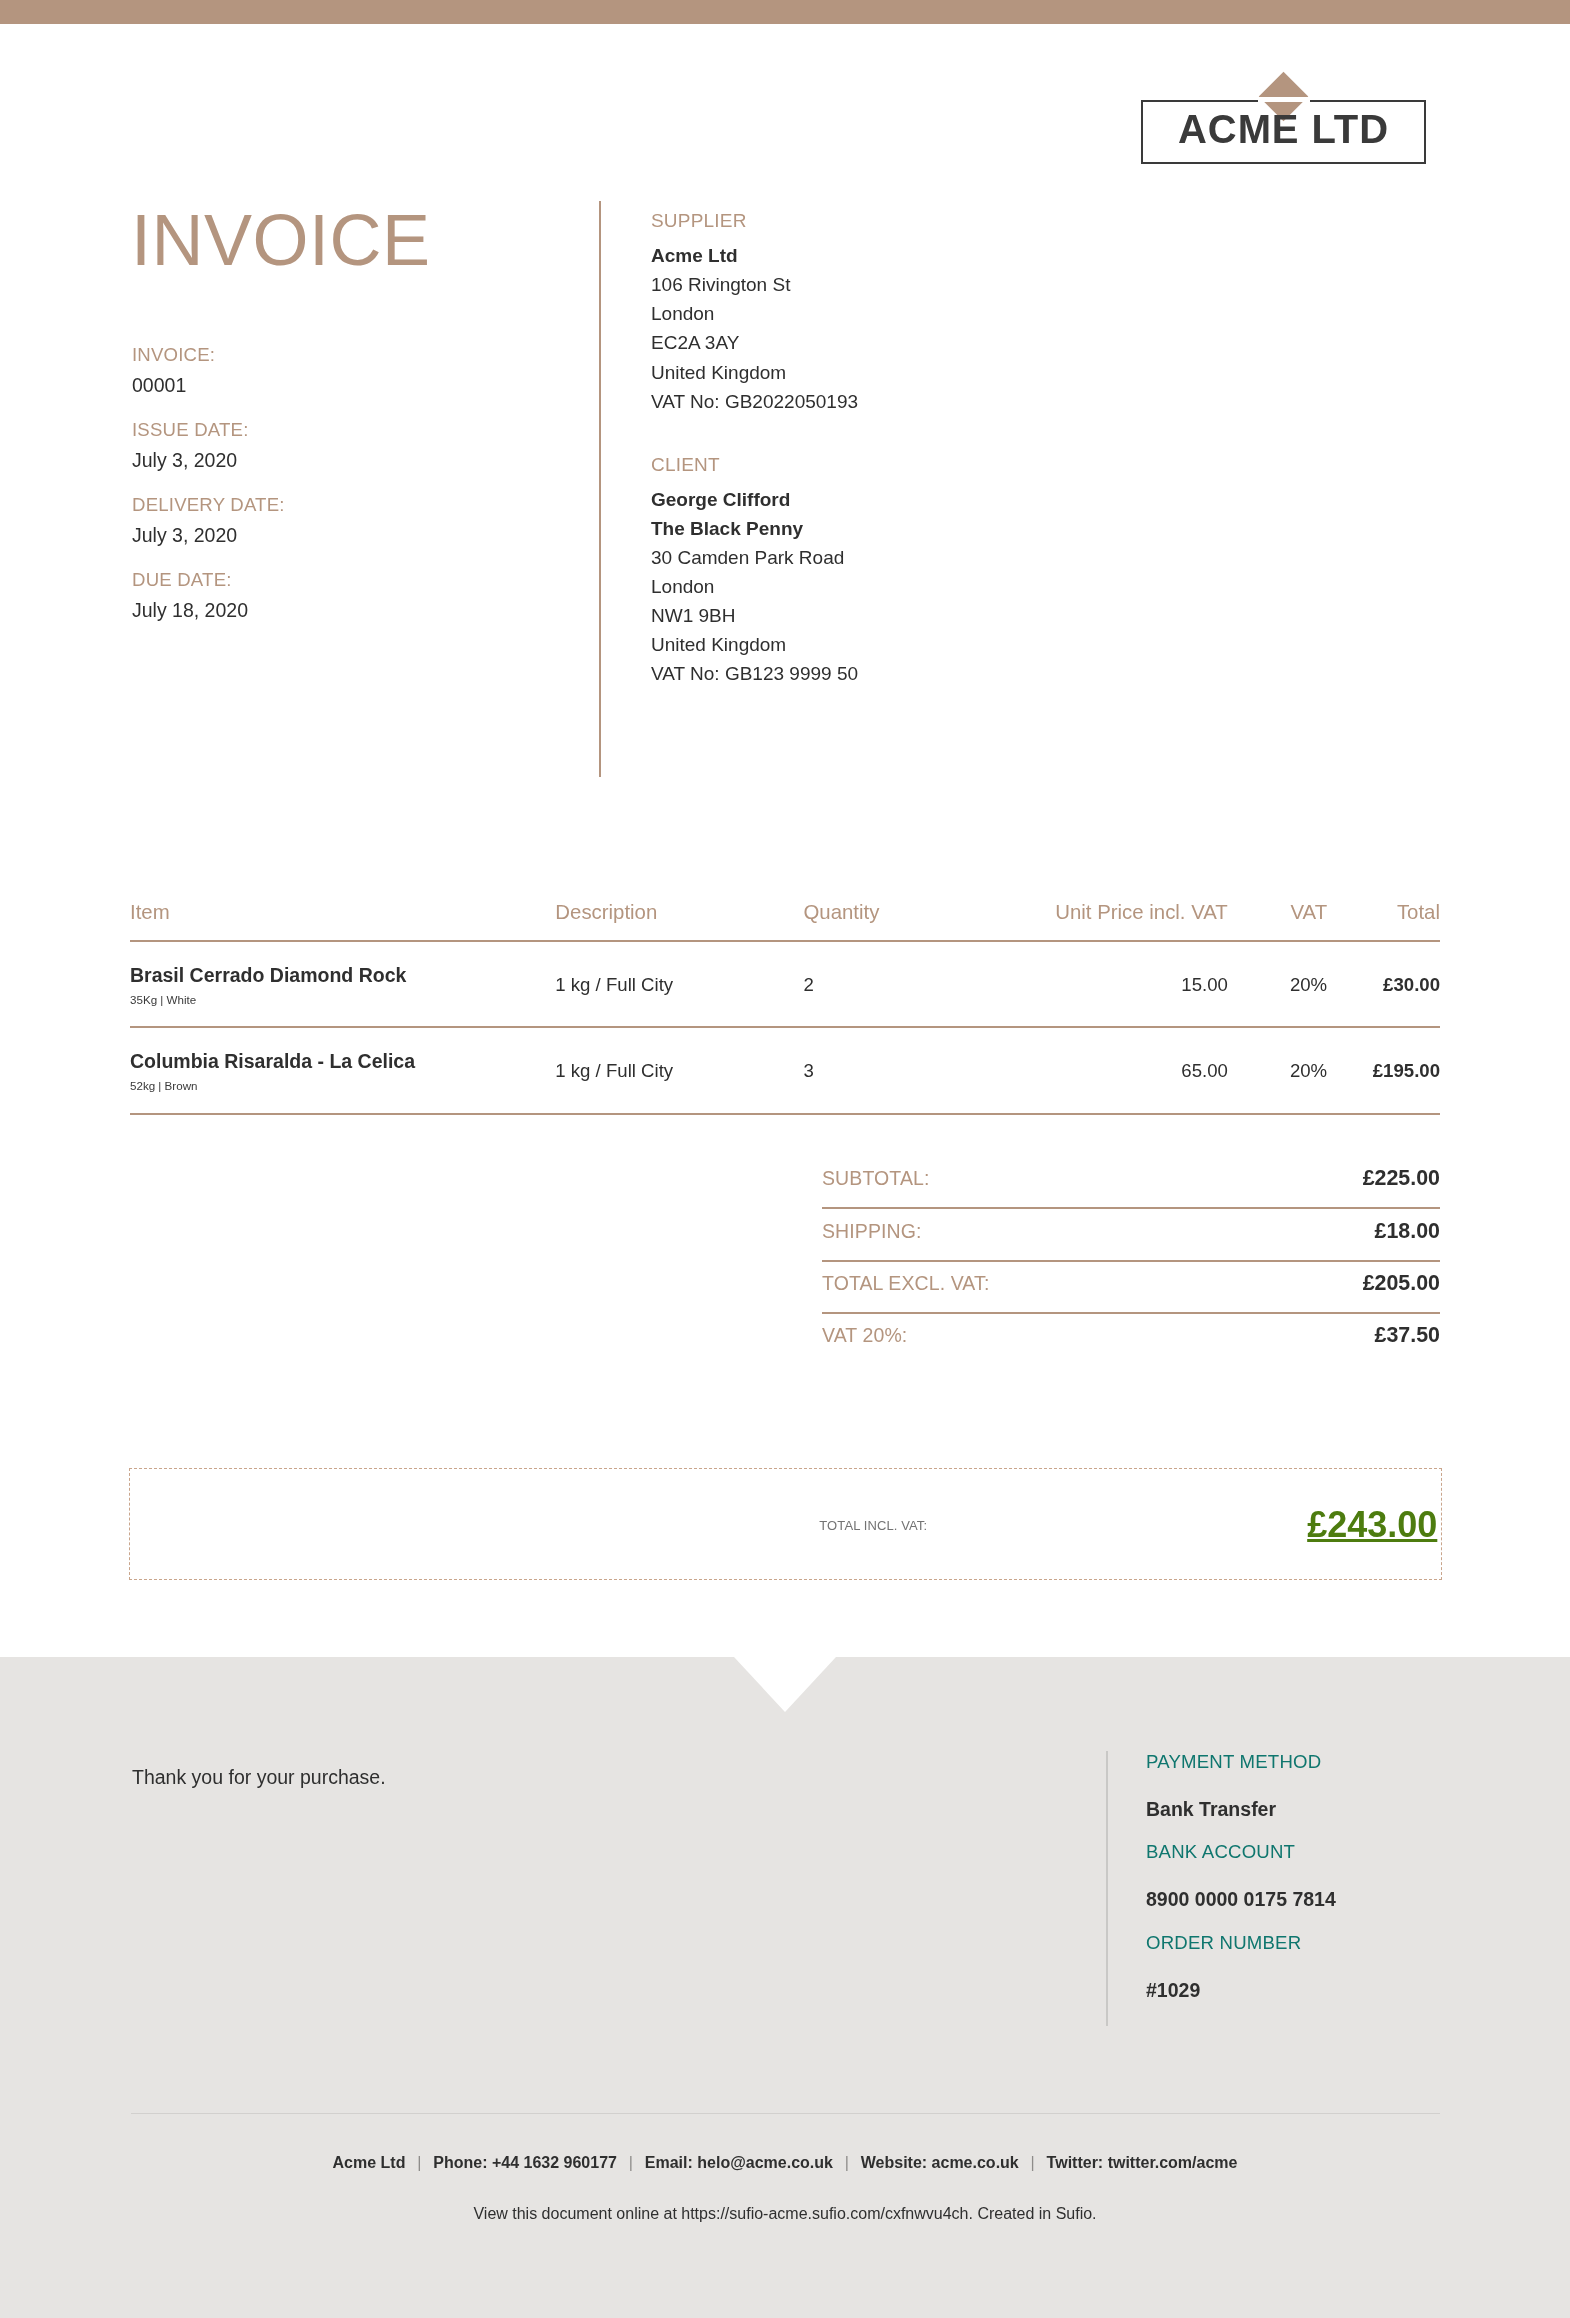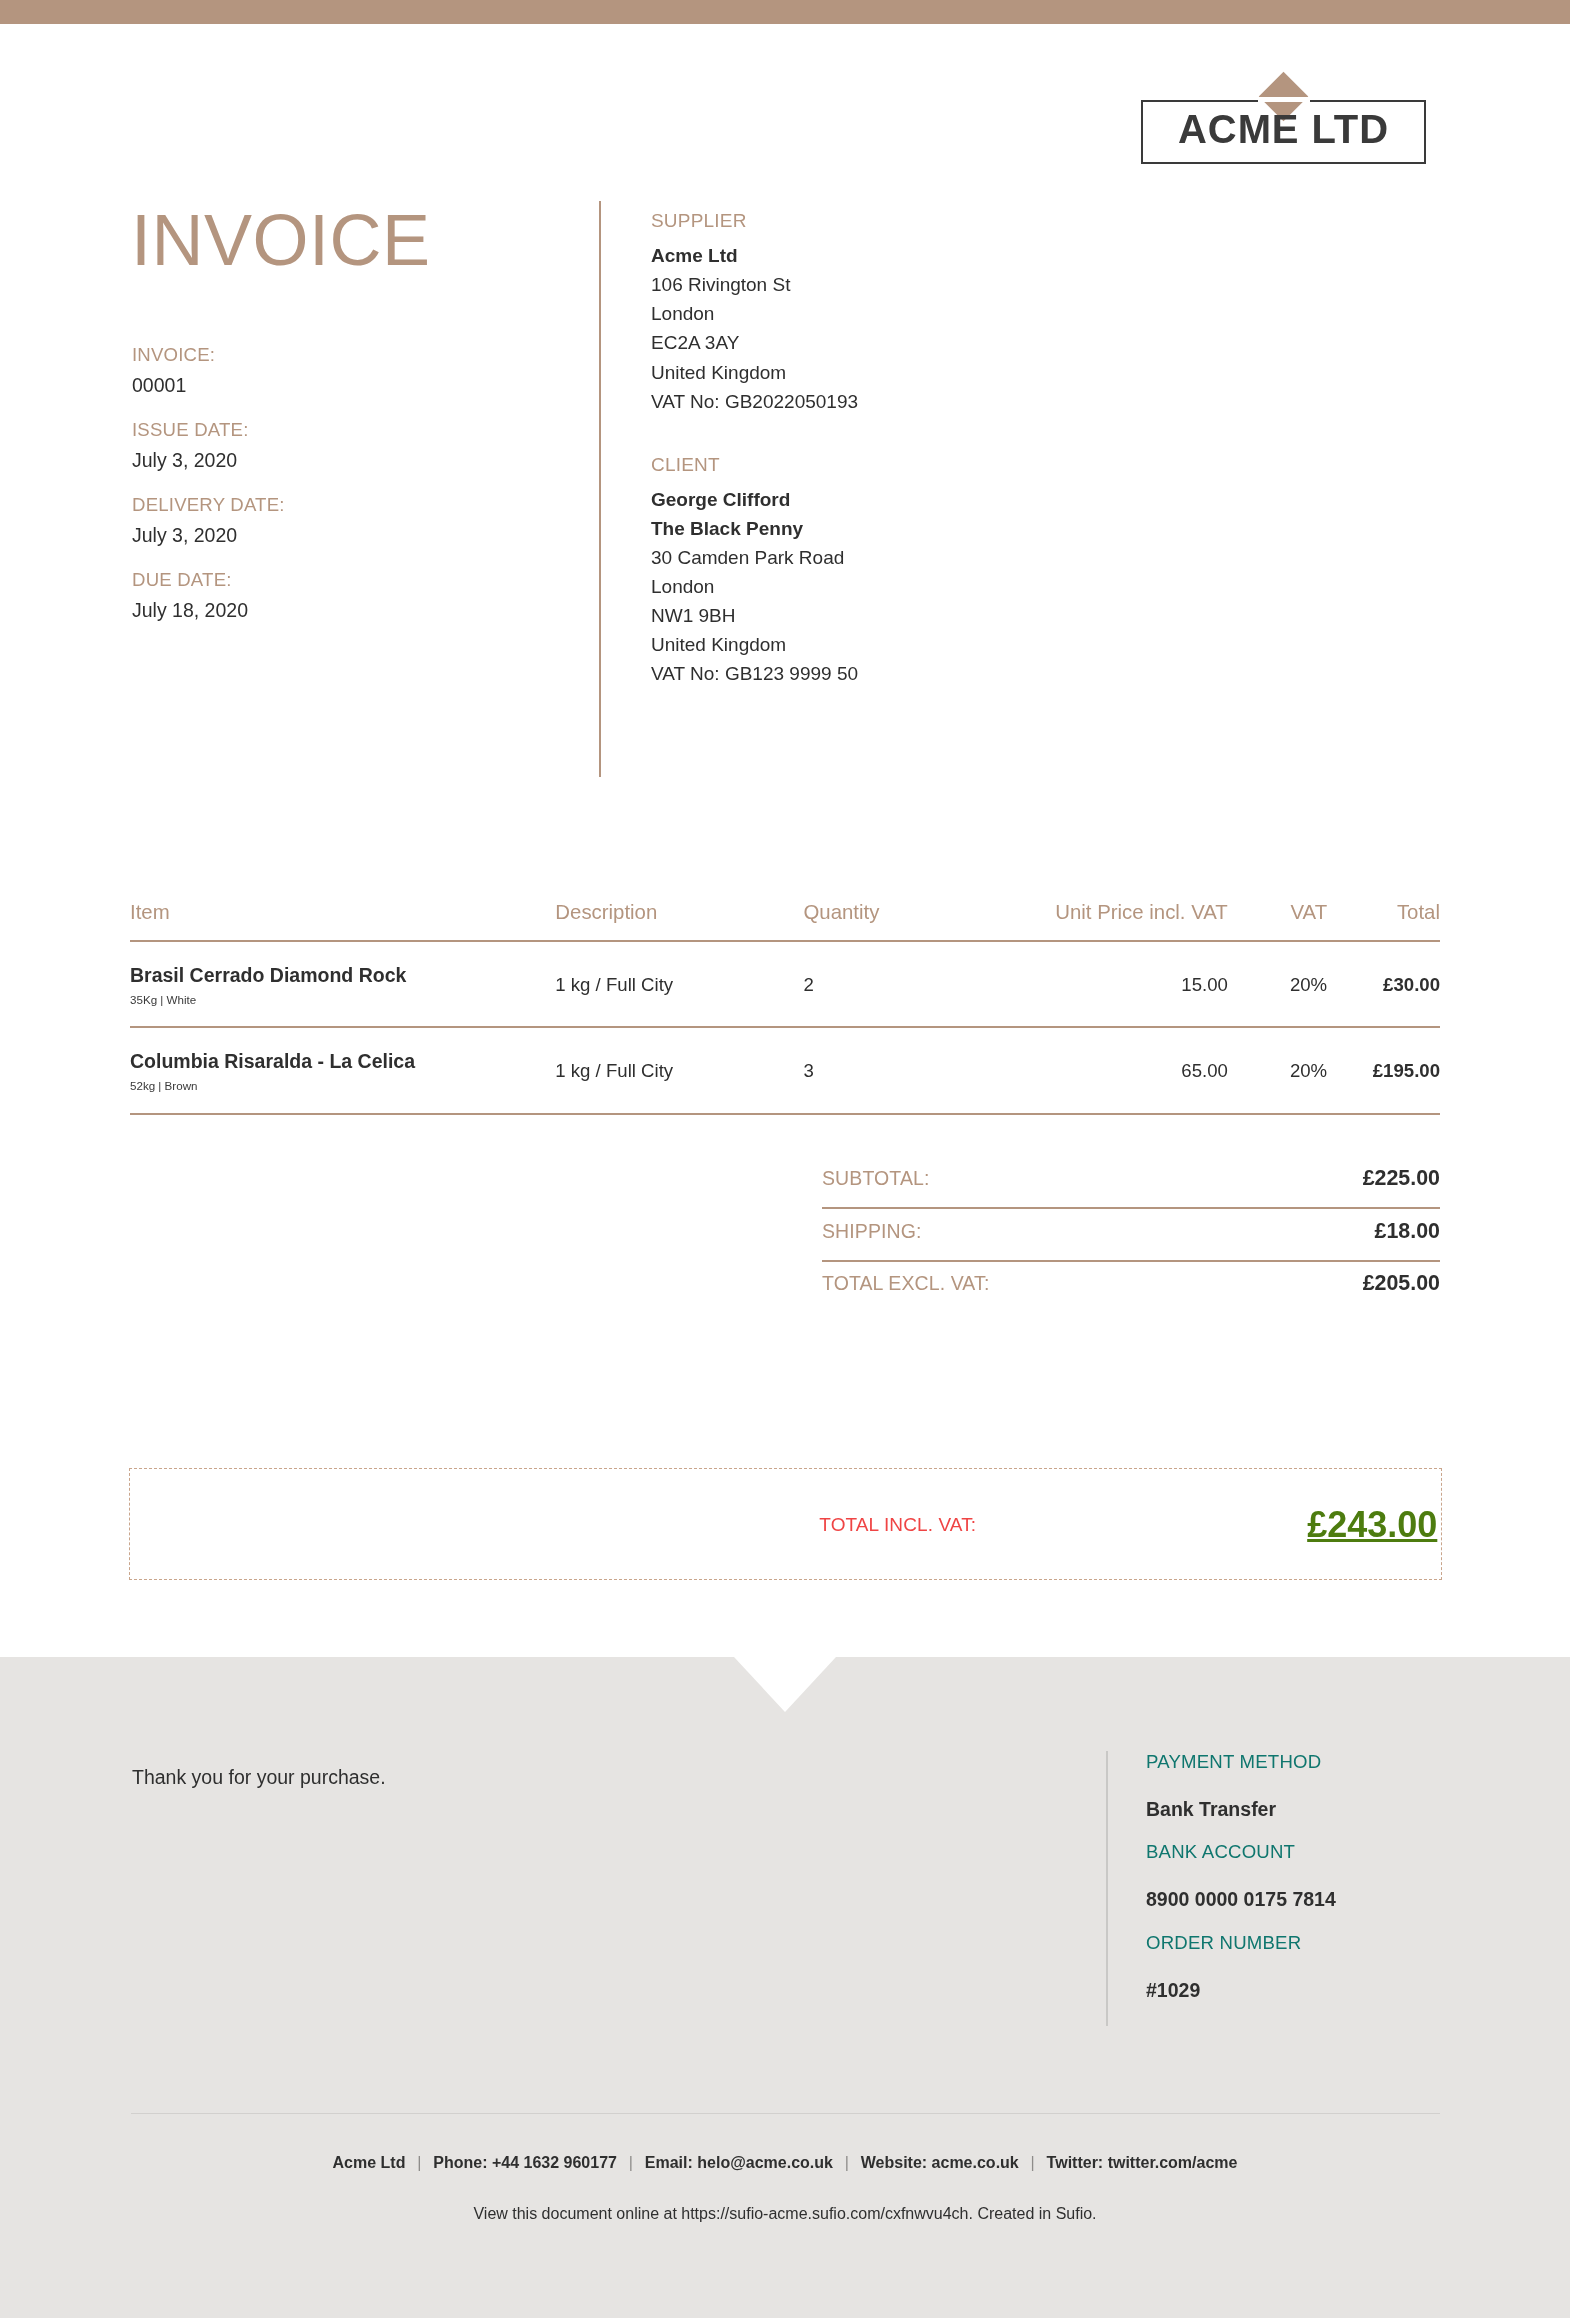--- a/index.html
+++ b/index.html
@@ -223,22 +223,22 @@
   .grand-inner {
     position: absolute;
     top: 0; right: 3.7px;
     width: 618px;
     height: 112px;
     display: flex;
     align-items: center;
     justify-content: space-between;
   }
   .grand-label {
-    font-size: 19px;
-    color: #ef4444;
+    font-size: 13px;
+    color: #737373;
     letter-spacing: 0.1px;
   }
   .grand-value {
     font-size: 36px;
     font-weight: bold;
     color: #4d7c0f;
     text-decoration: underline;
   }
 
   
@@ -424,20 +424,24 @@
       <span class="total-value">£225.00</span>
     </div>
     <div class="total-row">
       <span class="total-label">SHIPPING:</span>
       <span class="total-value">£18.00</span>
     </div>
     <div class="total-row">
       <span class="total-label">TOTAL EXCL. VAT:</span>
       <span class="total-value">£205.00</span>
     </div>
+    <div class="total-row">
+      <span class="total-label">VAT 20%:</span>
+      <span class="total-value">£37.50</span>
+    </div>
   </div>
 
   <div class="grand-box">
     <div class="grand-inner">
       <span class="grand-label">TOTAL INCL. VAT:</span>
       <span class="grand-value">£243.00</span>
     </div>
   </div>
 
   <div class="footer">

